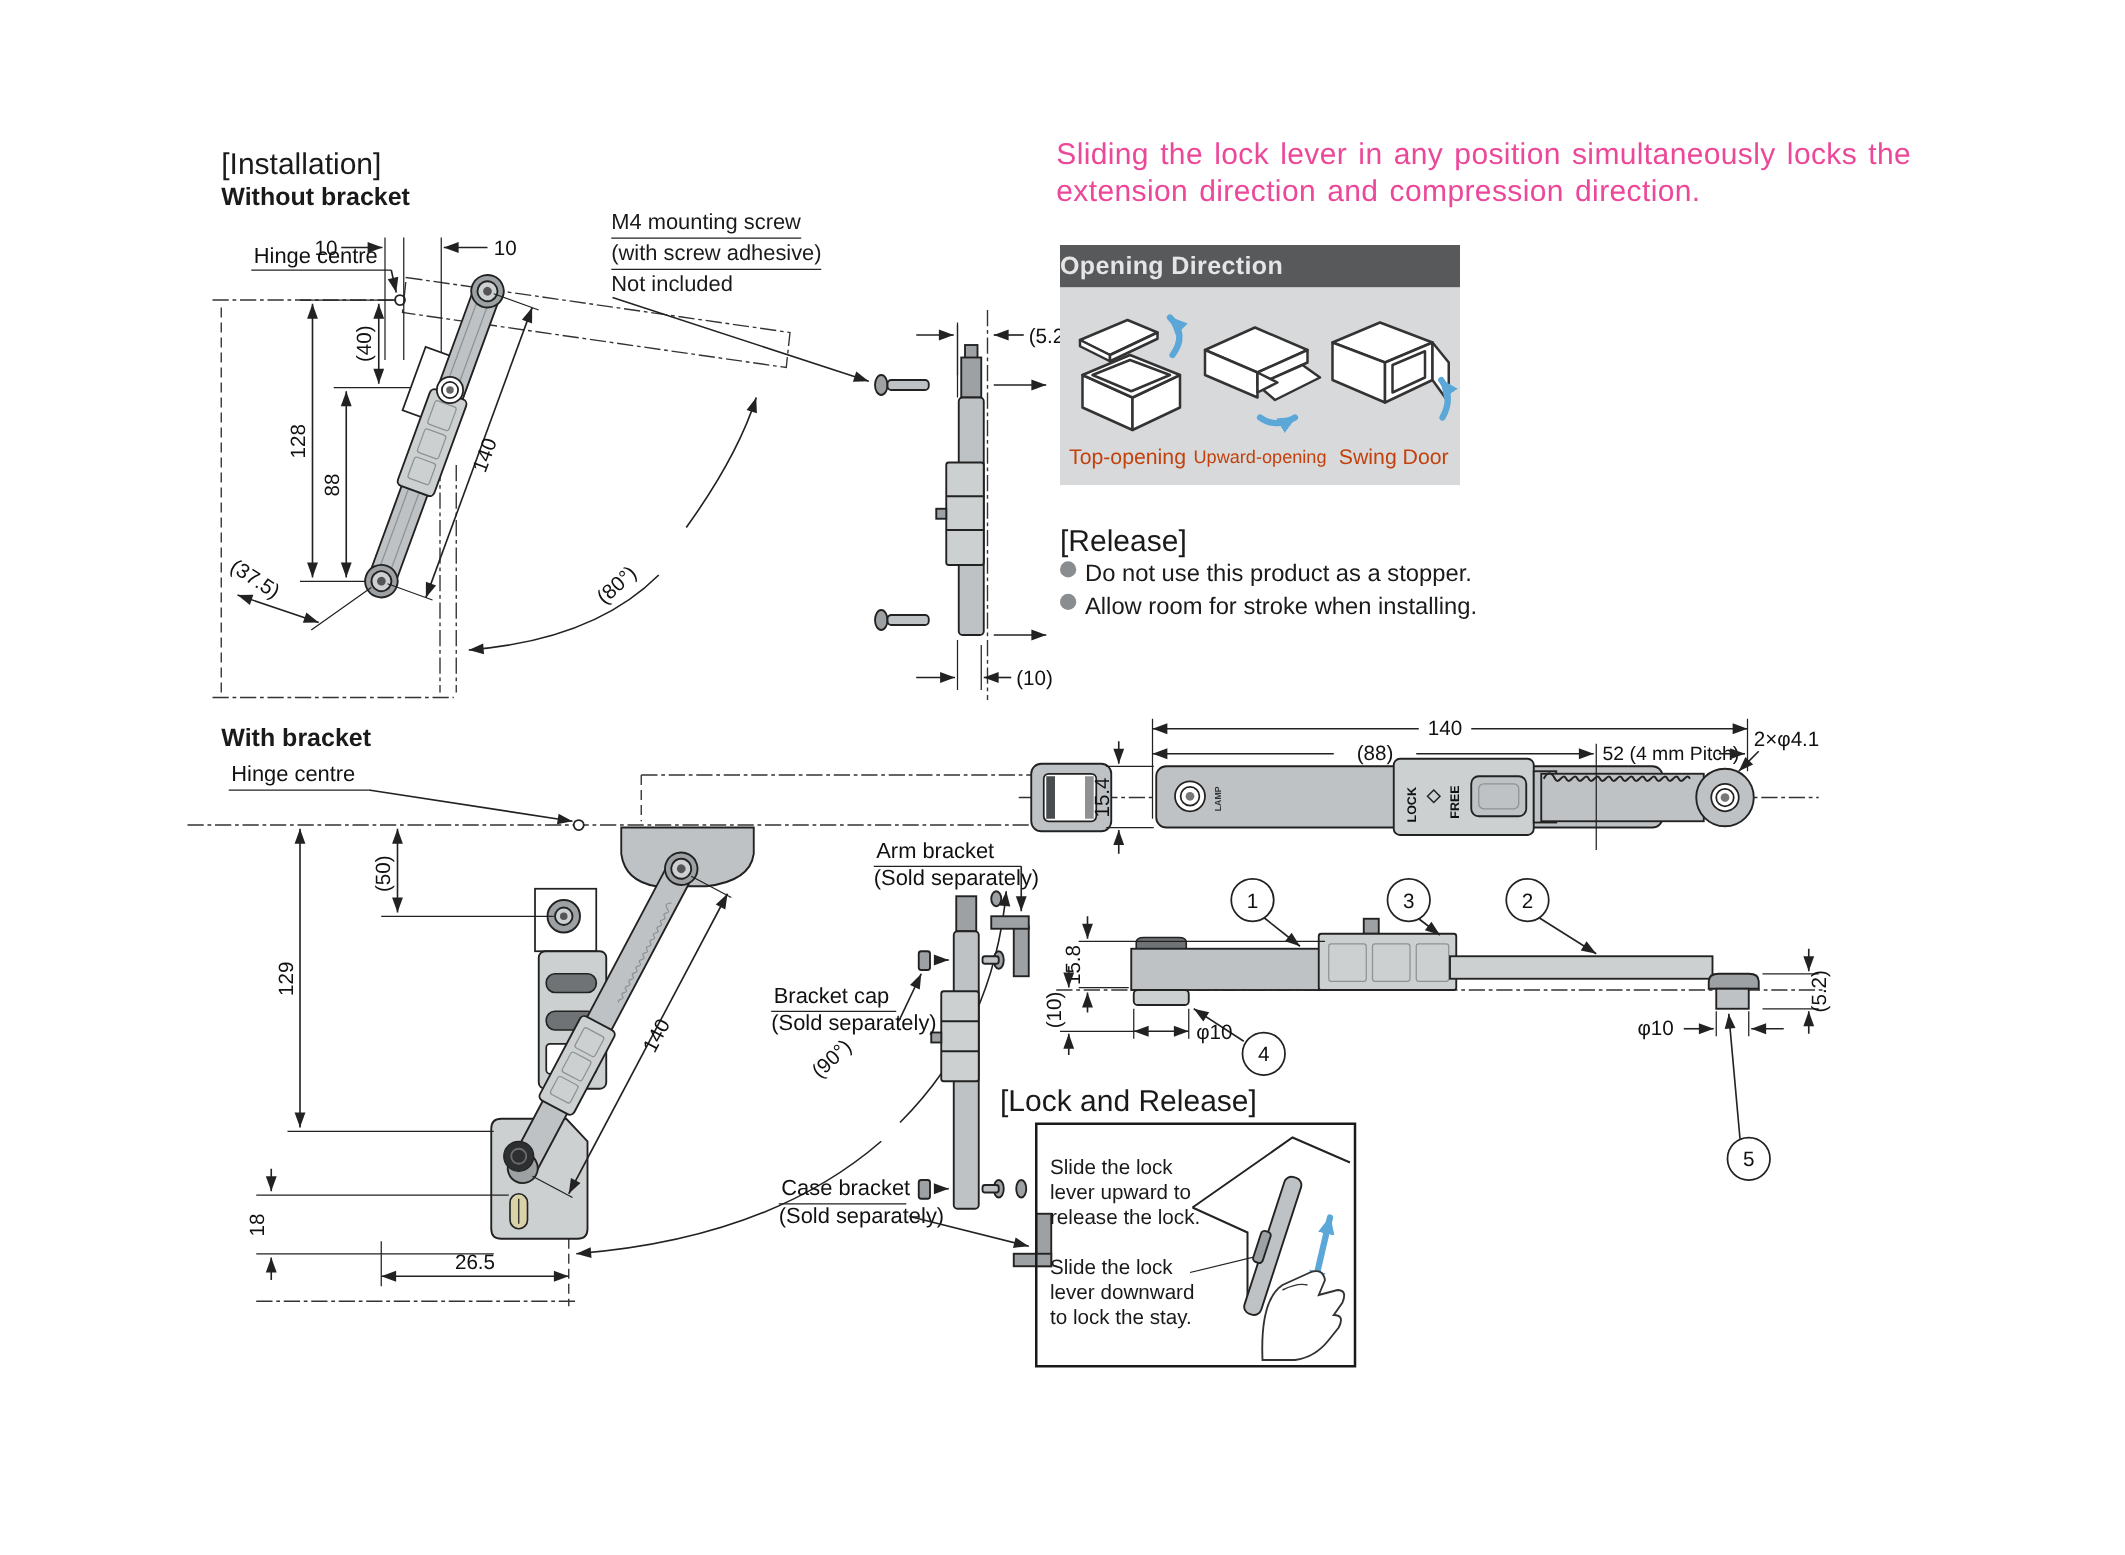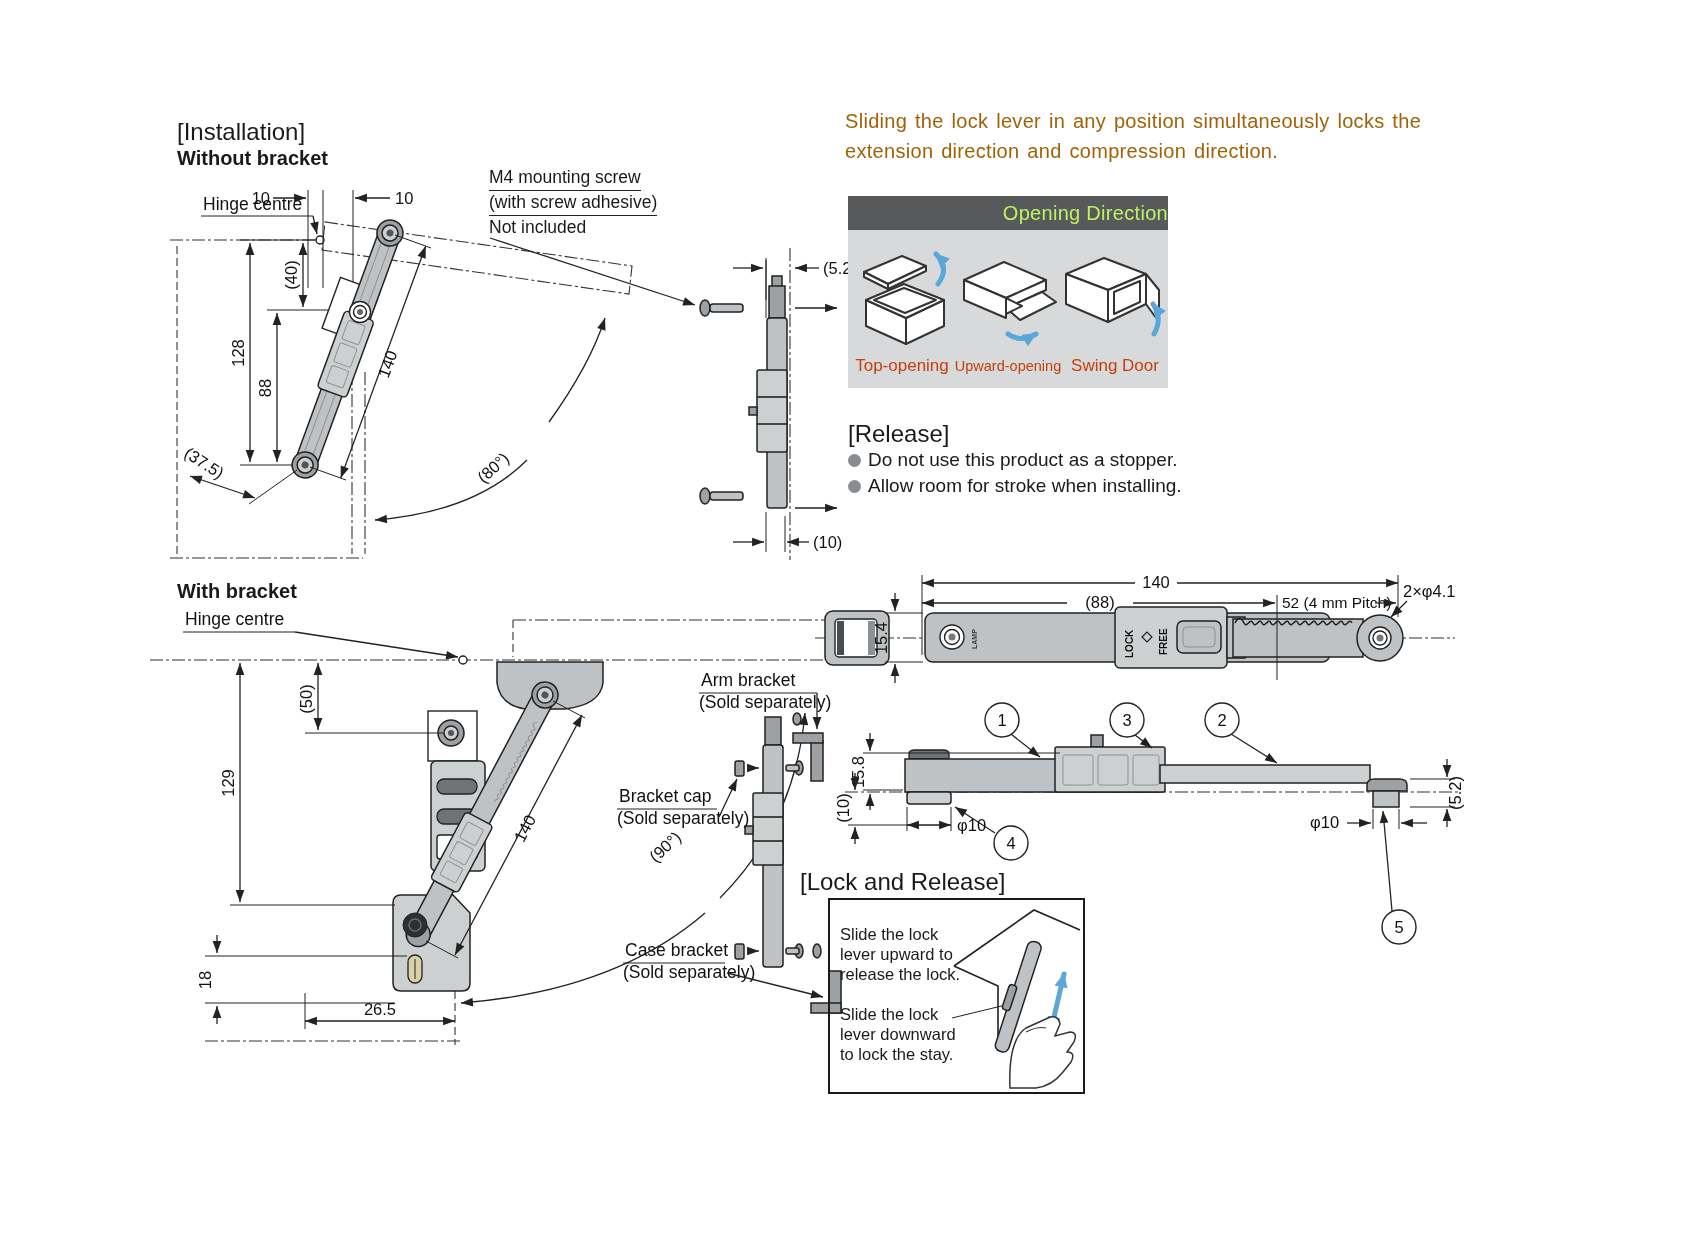--- a/index.html
+++ b/index.html
@@ -1,28 +1,28 @@
 <!DOCTYPE html>
 <html><head>
 <meta charset="utf-8">
 <style>
   html,body{margin:0;padding:0}
   body{position:relative;width:1700px;height:1244px;background:#fff;
        font-family:"Liberation Sans",sans-serif;color:#1a1a1a;overflow:hidden}
   .abs{position:absolute}
   .h1{font-weight:normal;font-size:24px}
   .h2{font-weight:bold;font-size:20px}
-  .intro{font-size:20px;letter-spacing:.3px;word-spacing:2px;color:#a16207}
+  .intro{font-size:24px;letter-spacing:.3px;word-spacing:2px;color:#ec4899}
   .note{font-size:17.5px;line-height:23px}
   .note .ul{border-bottom:1.6px solid #222;display:inline-block;padding-bottom:1px}
-  .op-head{background:#58595b;color:#bef264;font-weight:normal;font-size:20px;
-           text-align:right;line-height:34px;letter-spacing:.3px}
+  .op-head{background:#58595b;color:#e5e5e5;font-weight:bold;font-size:20px;
+           text-align:left;line-height:34px;letter-spacing:.3px}
   .op-body{background:#d8d9da}
   .oplbl{position:absolute;text-align:center;color:#c2410c}
-  .rem-item{font-size:19px;margin-bottom:4px;display:flex;align-items:center}
+  .rem-item{font-size:19px;margin-bottom:4px;display:flex;}
   .bullet{width:13px;height:13px;border-radius:50%;background:#8a8d90;margin-right:7px;flex:0 0 13px}
   .lr-box{border:2px solid #1a1a1a}
   .lr-p{font-size:16.5px;line-height:20px}
   svg{position:absolute;overflow:visible}
   svg text{font-family:"Liberation Sans",sans-serif;fill:#111}
   .dimt{font-size:16.5px}
   .lblt{font-size:17.5px}
   .tiny{font-size:7px;fill:#333;font-weight:bold}
   .dim{stroke:#222;stroke-width:1.3;fill:none}
   .ext{stroke:#222;stroke-width:1;fill:none}

